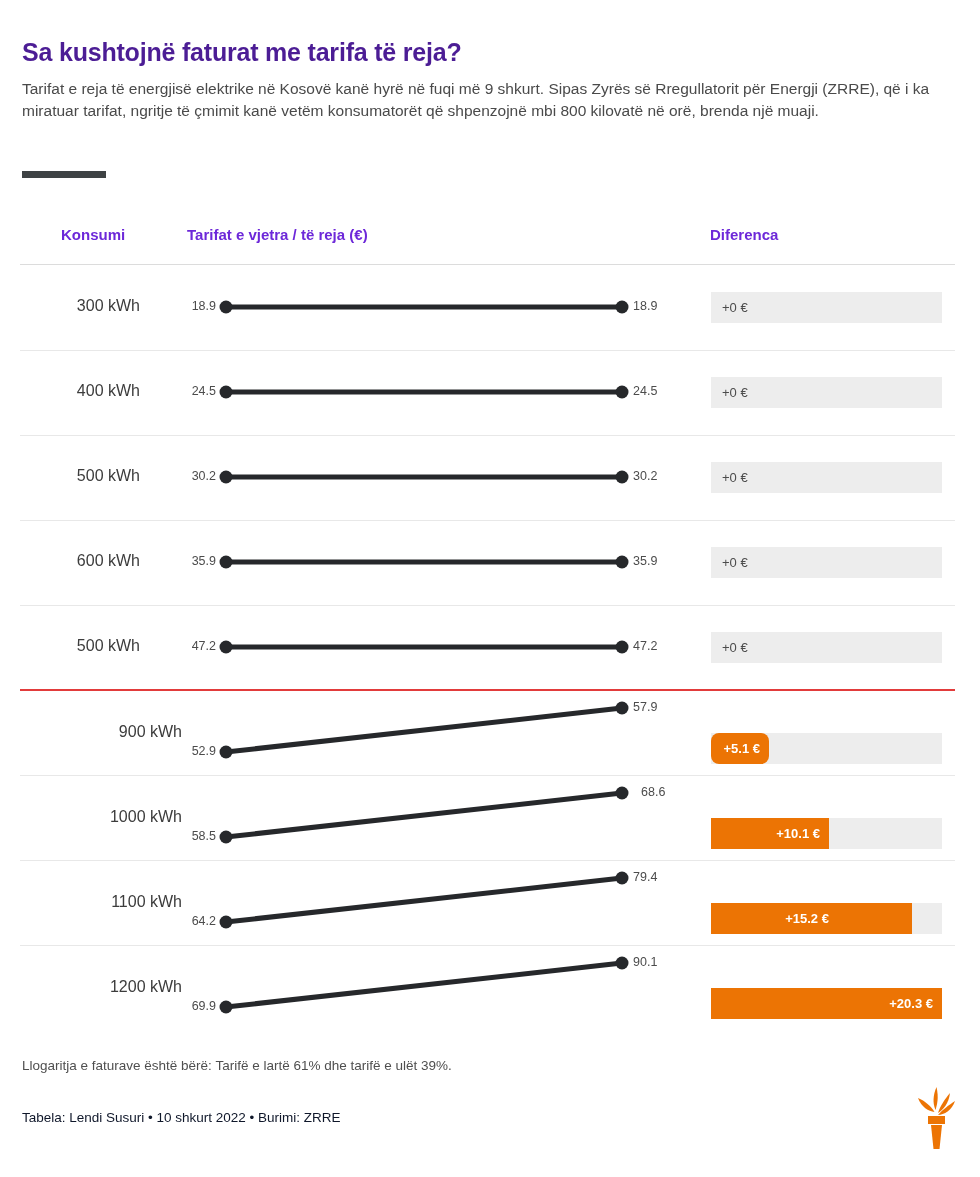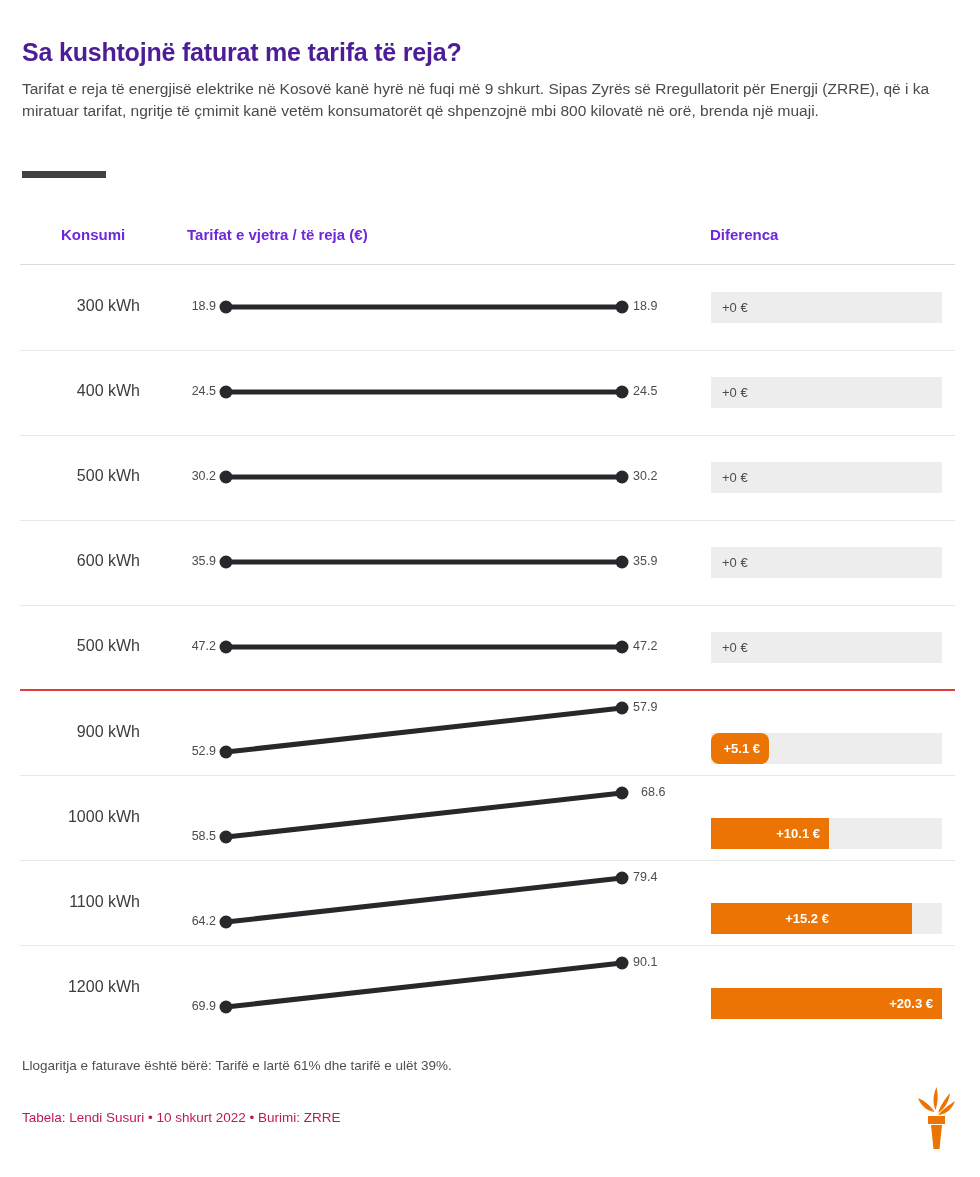--- a/index.html
+++ b/index.html
@@ -83,21 +83,21 @@
   .row-label {
     position: absolute;
     left: 0; width: 140px;
     font-size: 16px;
     color: #3c3c3c;
     text-align: right;
   }
   
   .row.flat .row-label { top: 32px; }
   
-  .row.slope .row-label { top: 33px; }
+  .row.slope .row-label { top: 33px; margin-left: 42px; }
 
   
   .pair { position: absolute; left: 0; top: 0; width: 700px; height: 85px; }
   .pair svg { position: absolute; left: 0; top: 0; }
 
   .val {
     position: absolute;
     font-size: 12.5px;
     color: #4c4c4c;
     white-space: nowrap;
@@ -143,21 +143,21 @@
   .note {
     position: absolute;
     left: 22px; top: 1058px;
     font-size: 13.5px;
     color: #4f4f4f;
   }
   .credit {
     position: absolute;
     left: 22px; top: 1110px;
     font-size: 13.5px;
-    color: #be185d;
+    color: #0f172a;
   }
   .logo {
     position: absolute;
     left: 910px; top: 1085px;
     width: 52px; height: 66px;
   }
 </style>
 </head>
 <body>
 

